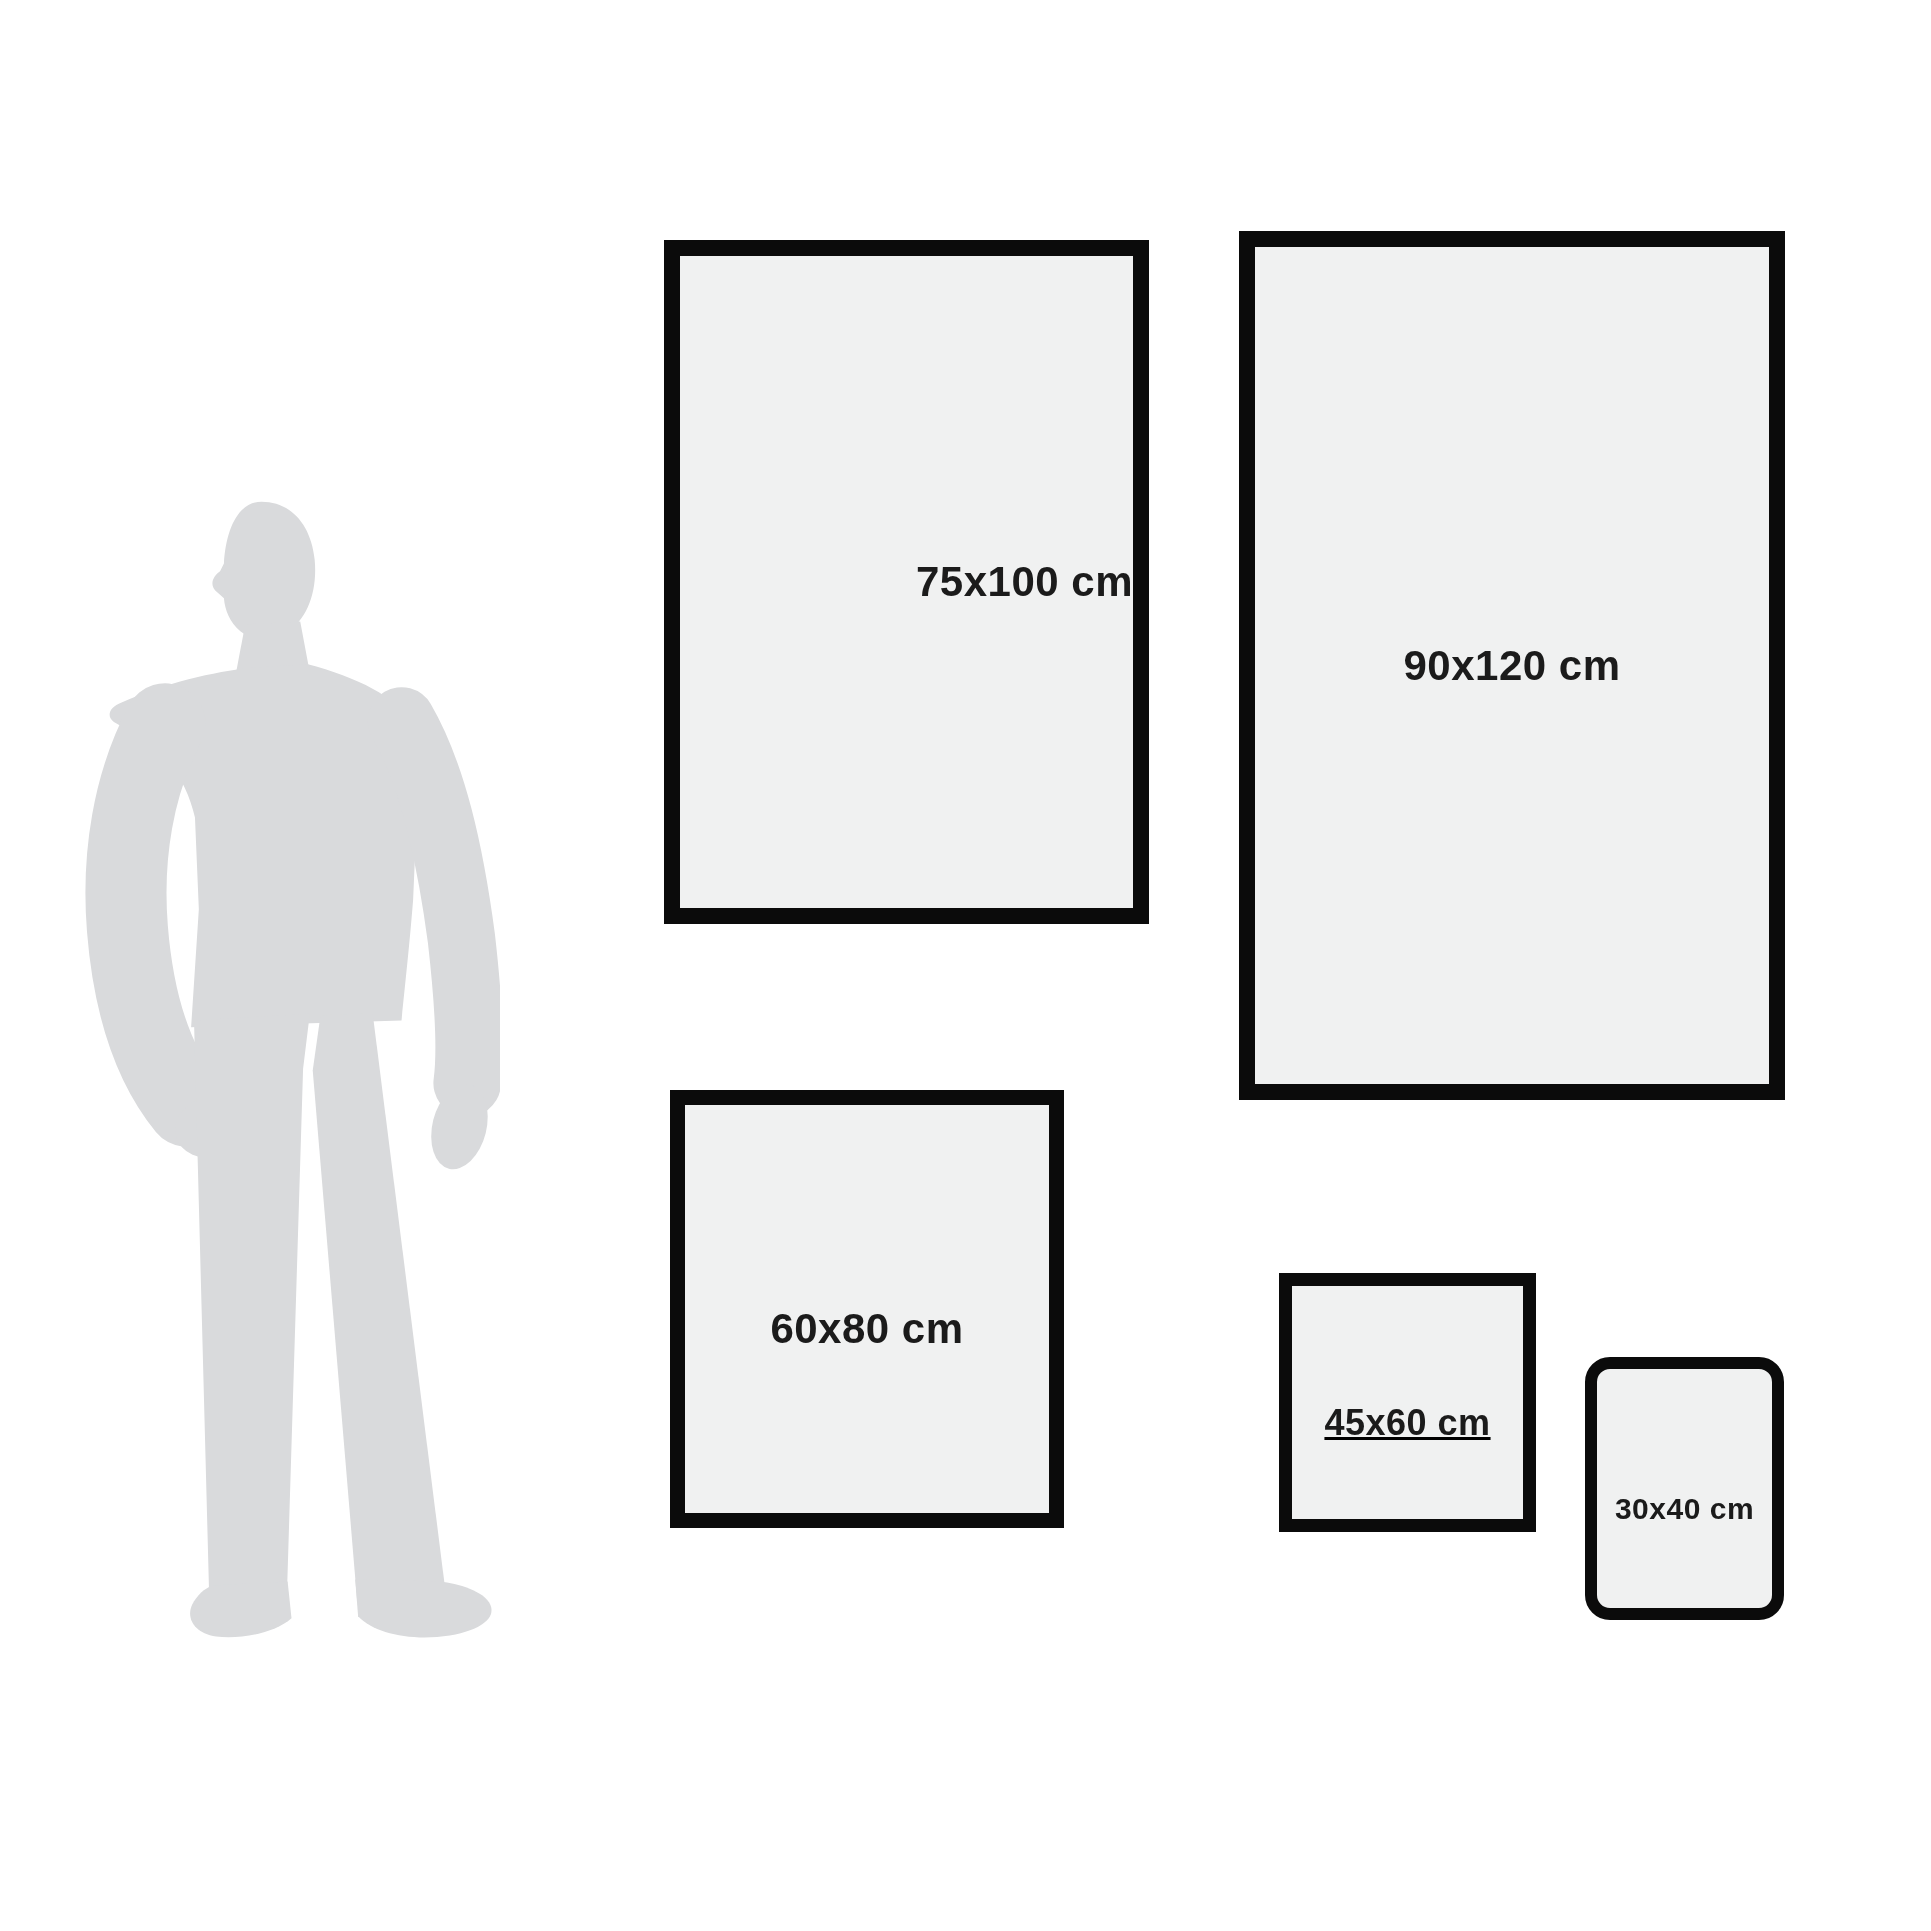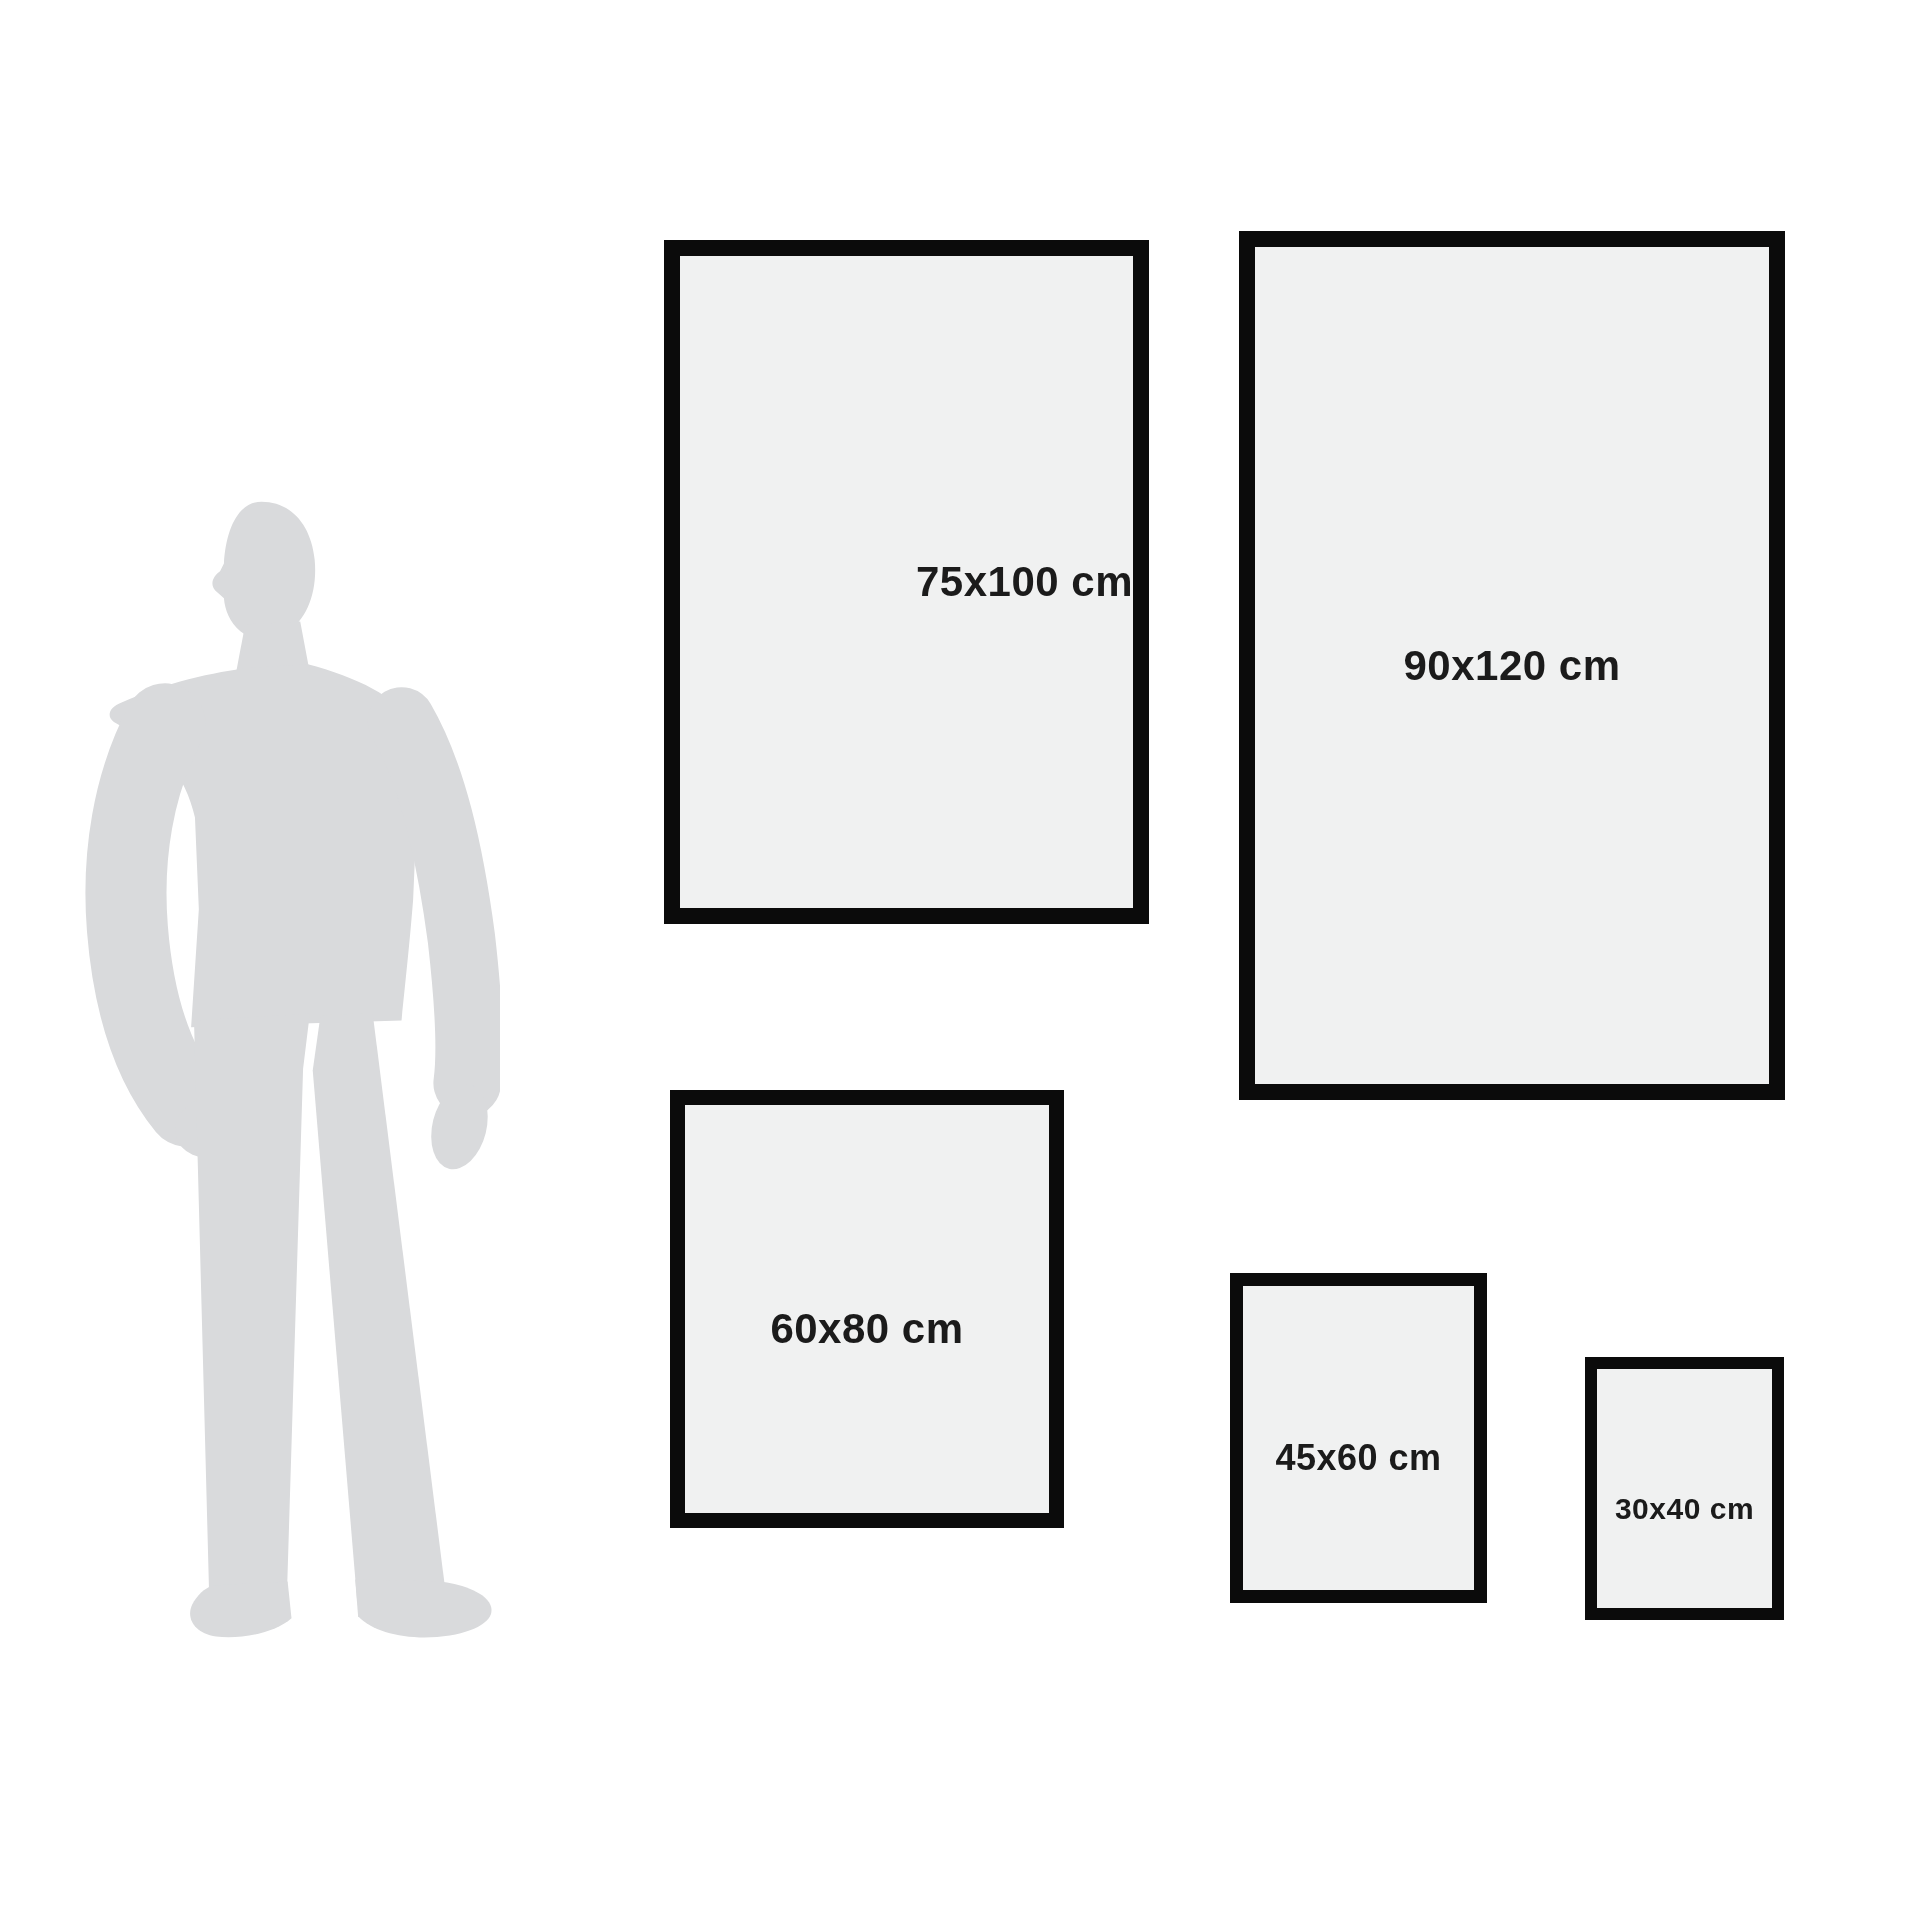--- a/index.html
+++ b/index.html
@@ -33,22 +33,22 @@
     color: var(--label-text, #1b1b1b);
     letter-spacing: 0.5px;
     white-space: nowrap;
   }
   .frame.label-low .label {
     transform: translateY(20px);
   }
   #frame-75x100 { left: 664px;  top: 240px;  width: 485px; height: 684px; border-width: 16.4px; font-size: 42px; justify-content: flex-end; }
   #frame-90x120 { left: 1239px; top: 231px;  width: 546px; height: 869px; border-width: 16.4px; font-size: 42px; }
   #frame-60x80  { left: 670px;  top: 1090px; width: 394px; height: 438px; border-width: 15.4px; font-size: 42px; }
-  #frame-45x60  { left: 1230px; top: 1273px; width: 257px; height: 330px; border-width: 13.5px; font-size: 36px; }
-  #frame-30x40  { left: 1585px; top: 1357px; width: 199px; height: 263px; border-width: 12.6px; font-size: 30px; }
+  #frame-45x60  { left: 1279px; top: 1273px; width: 257px; height: 259px; border-width: 13.5px; font-size: 36px; text-decoration: underline; }
+  #frame-30x40  { left: 1585px; top: 1357px; width: 199px; height: 263px; border-width: 12.6px; font-size: 30px; border-radius: 25px; }
 
   #person {
     position: absolute;
     left: 83px;
     top: 494px;
     width: 417px;
     height: 1159px;
   }
   #person svg {
     width: 100%;

